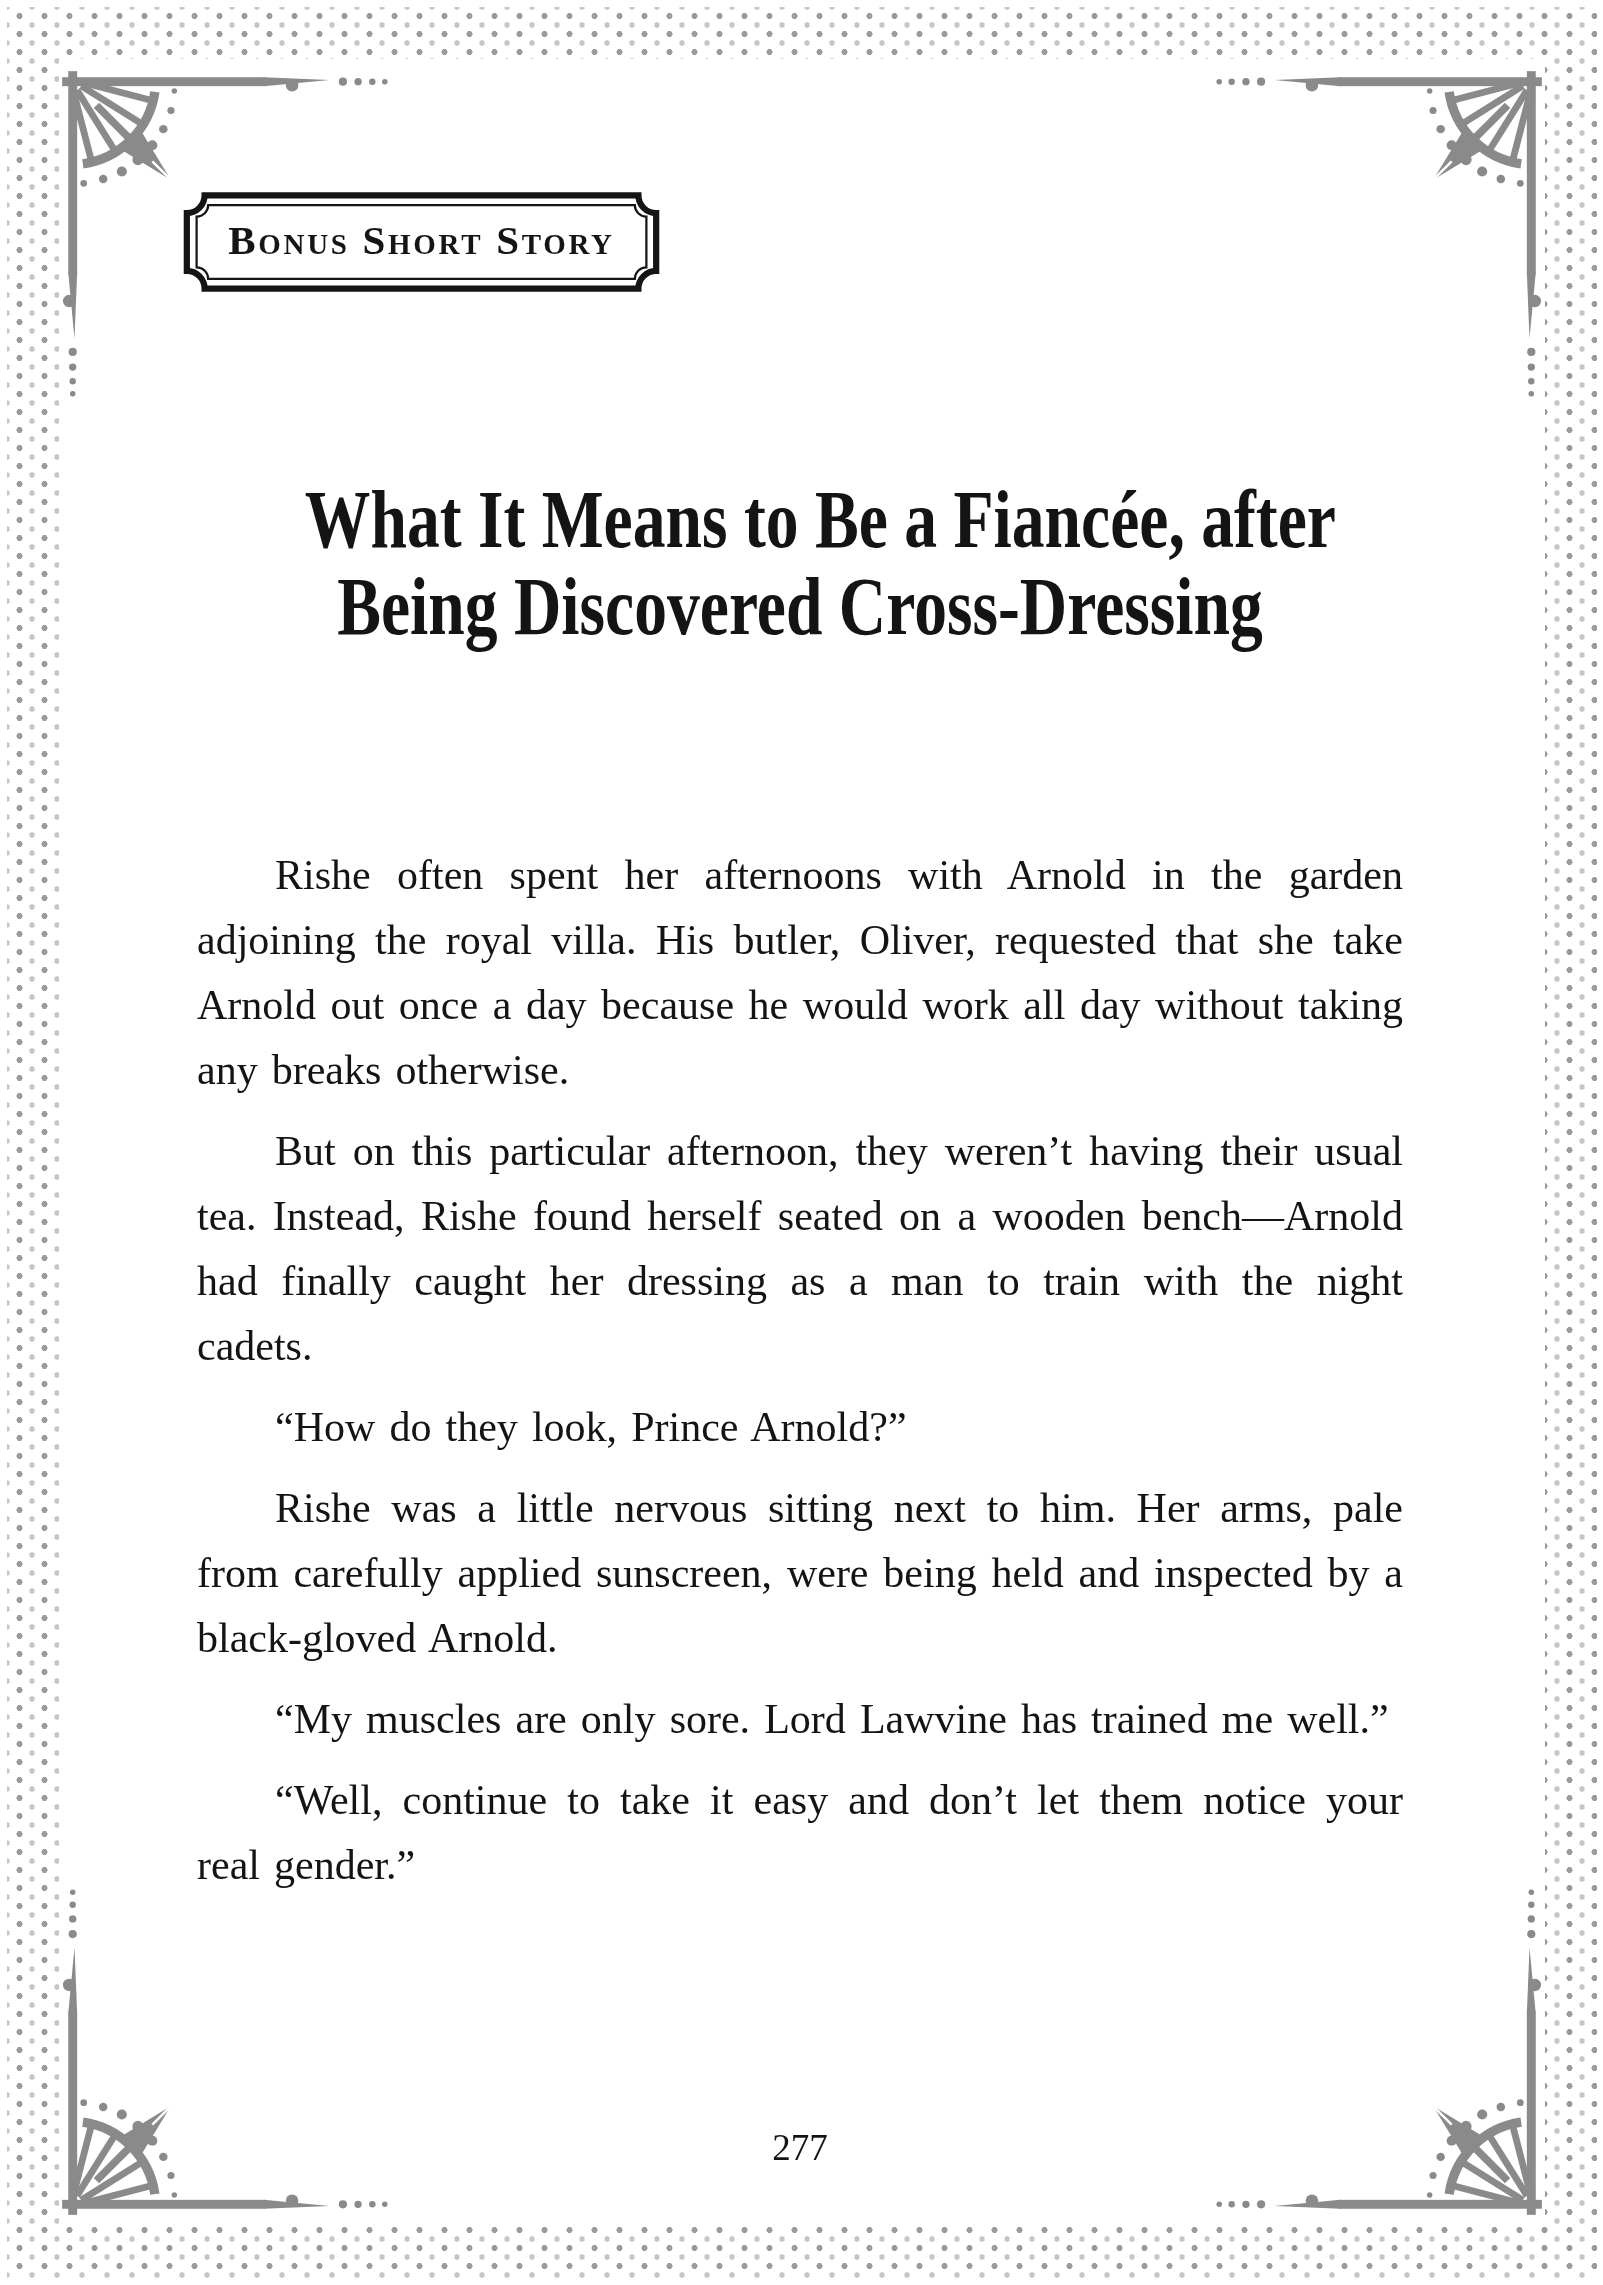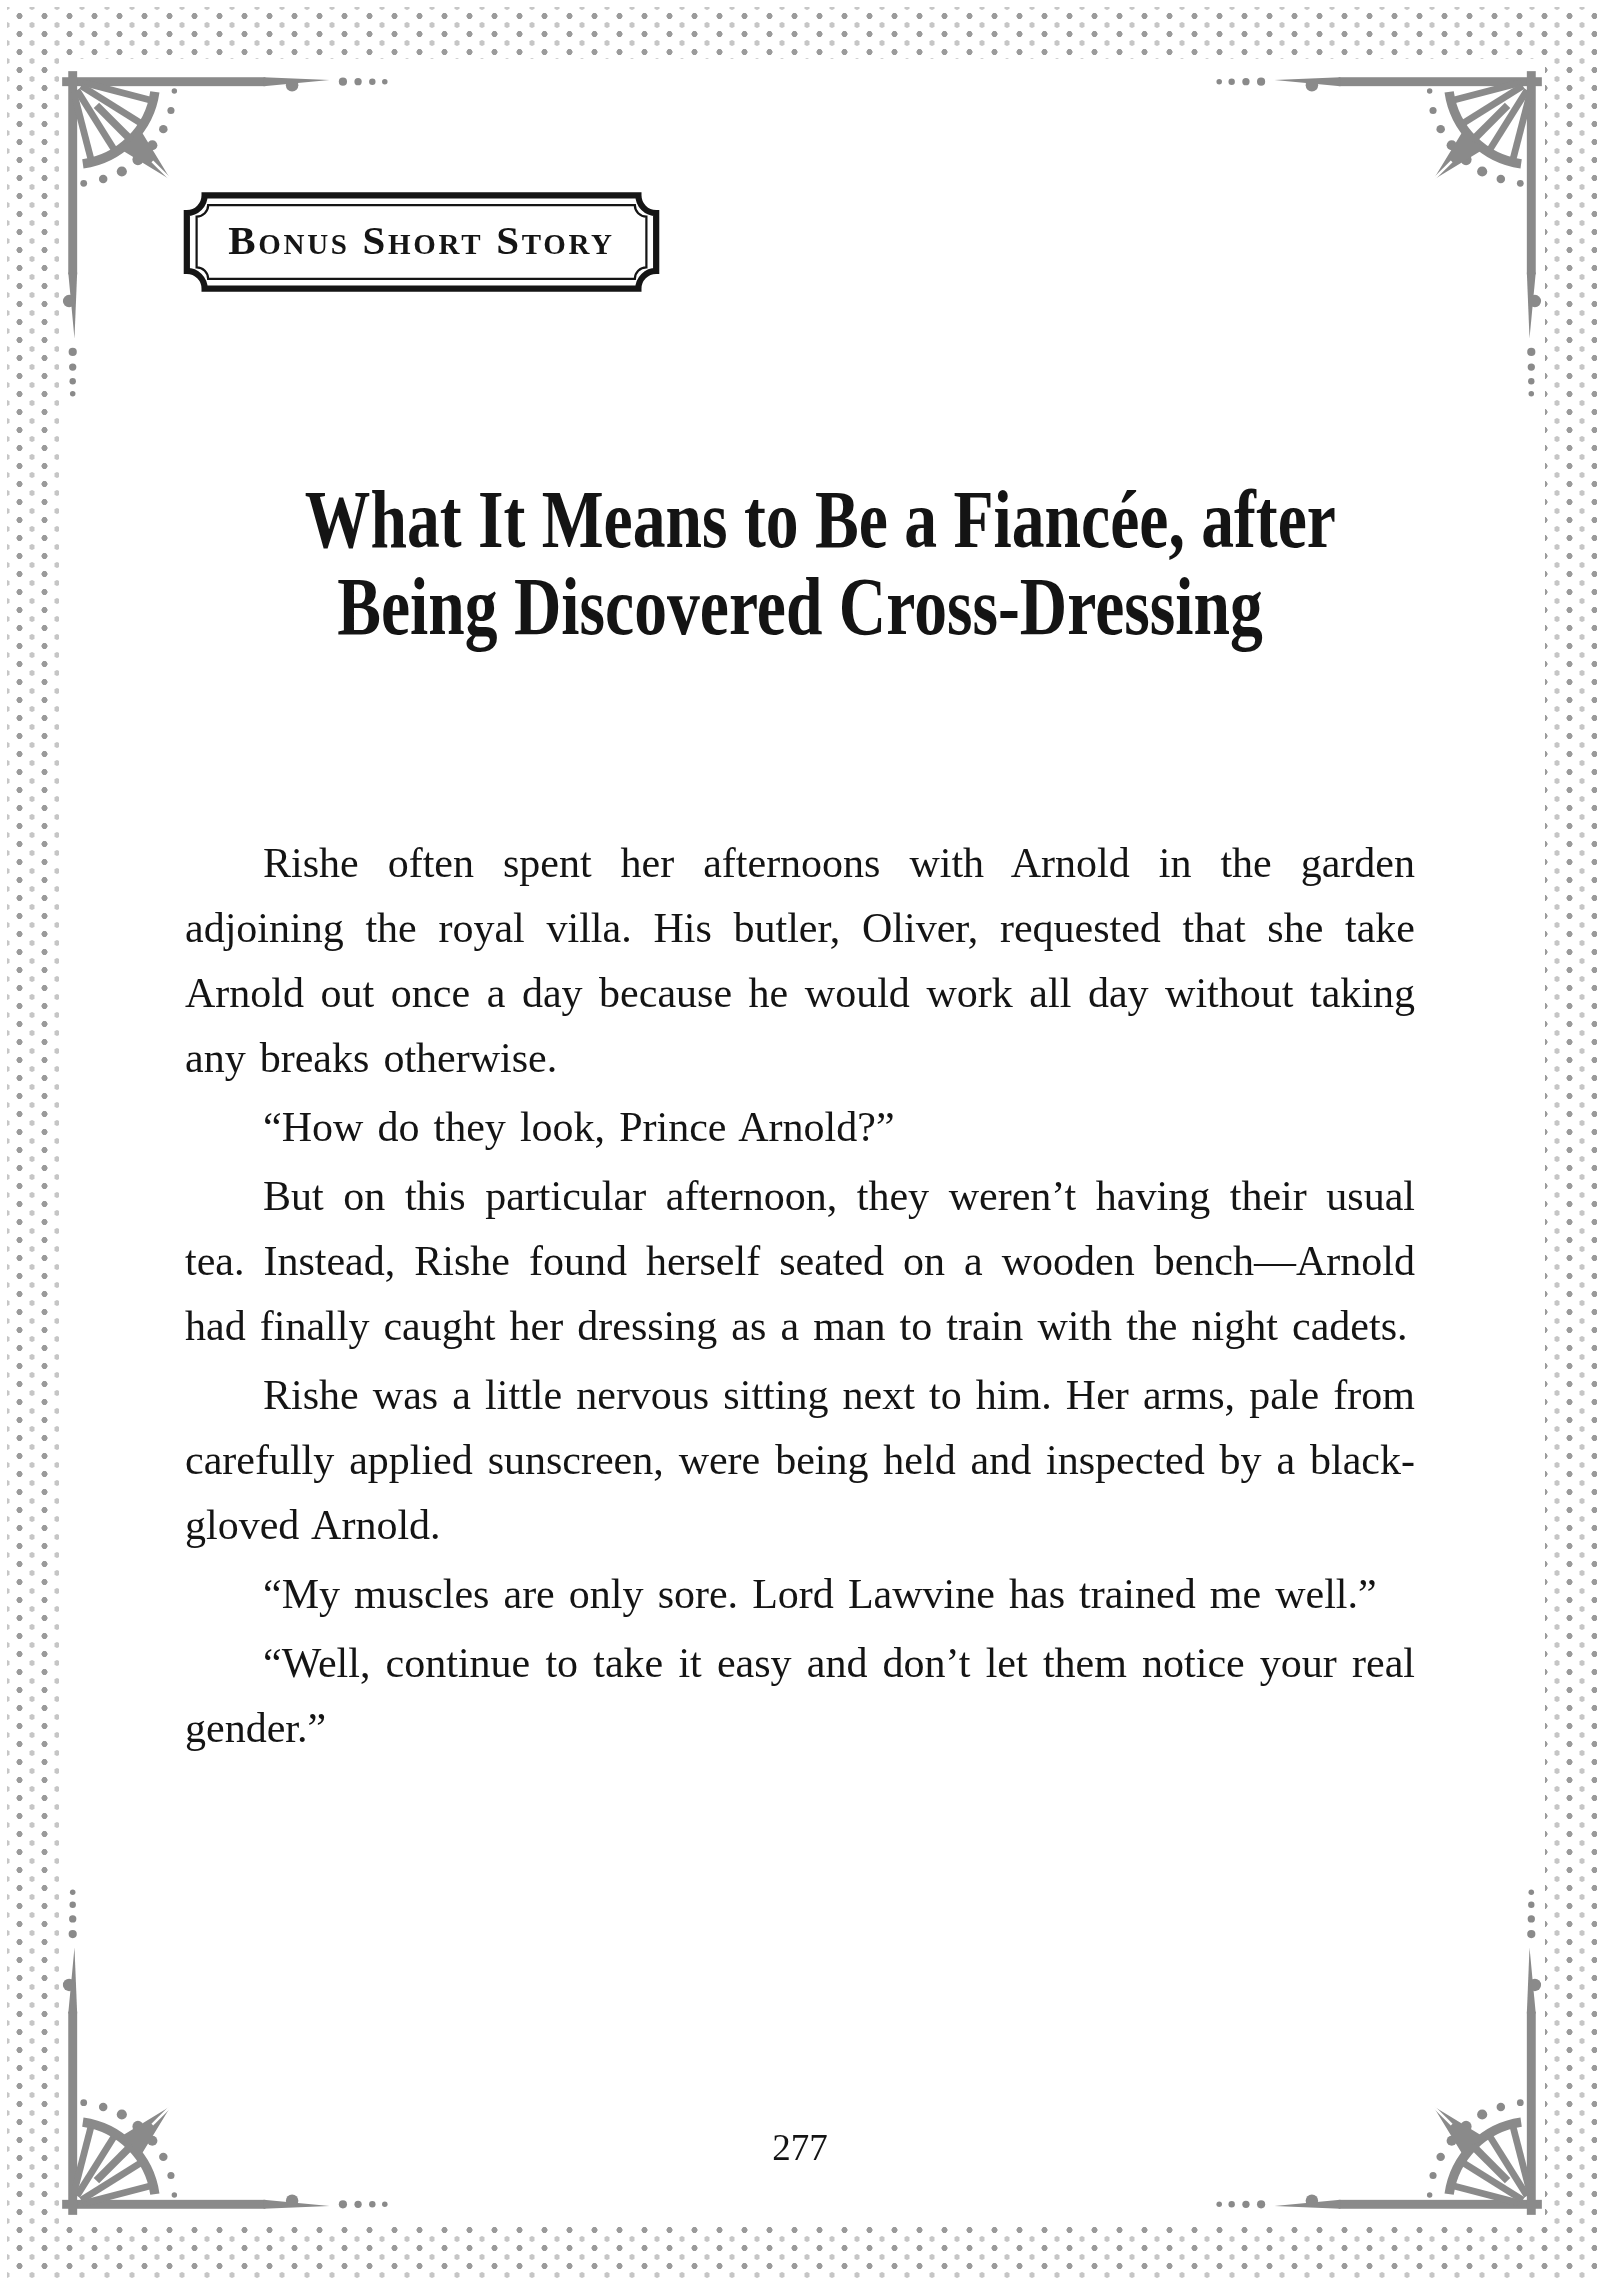--- a/index.html
+++ b/index.html
@@ -67,21 +67,21 @@
   .title span{display:block;white-space:nowrap;}
   
   .body-text{
     position:absolute;left:181px;top:827px;width:1238px;
     font-size:42px;
     line-height:65px;
     text-align:justify;
     word-spacing:3.6px;
     color:#141414;
   }
-  .body-text p{margin:4px;text-indent:78px;}
+  .body-text p{margin:16px;text-indent:78px;}
   
   .page-number{
     position:absolute;left:181px;top:2126px;width:1238px;
     text-align:center;
     font-size:37px;
     color:#141414;
   }
 </style>
 </head>
 <body>
@@ -271,22 +271,22 @@
     <div class="label">Bonus Short Story</div>
   </div>
 
   <h1 class="title">
     <span>What It Means to Be a Fiancée, after</span>
     <span>Being Discovered Cross-Dressing</span>
   </h1>
 
   <div class="body-text">
     <p>Rishe often spent her afternoons with Arnold in the garden adjoining the royal villa. His butler, Oliver, requested that she take Arnold out once a day because he would work all day without taking any breaks otherwise.</p>
+    <p>But on this particular afternoon, they weren’t having their usual tea. Instead, Rishe found herself seated on a wooden bench—Arnold had finally caught her dressing as a man to train with the night cadets.</p>
     <p>“How do they look, Prince Arnold?”</p>
-    <p>But on this particular afternoon, they weren’t having their usual tea. Instead, Rishe found herself seated on a wooden bench—Arnold had finally caught her dressing as a man to train with the night cadets.</p>
     <p>Rishe was a little nervous sitting next to him. Her arms, pale from carefully applied sunscreen, were being held and inspected by a black-gloved Arnold.</p>
     <p>“My muscles are only sore. Lord Lawvine has trained me well.”</p>
     <p>“Well, continue to take it easy and don’t let them notice your real gender.”</p>
   </div>
 
   <div class="page-number">277</div>
 
 </div>
 
 

